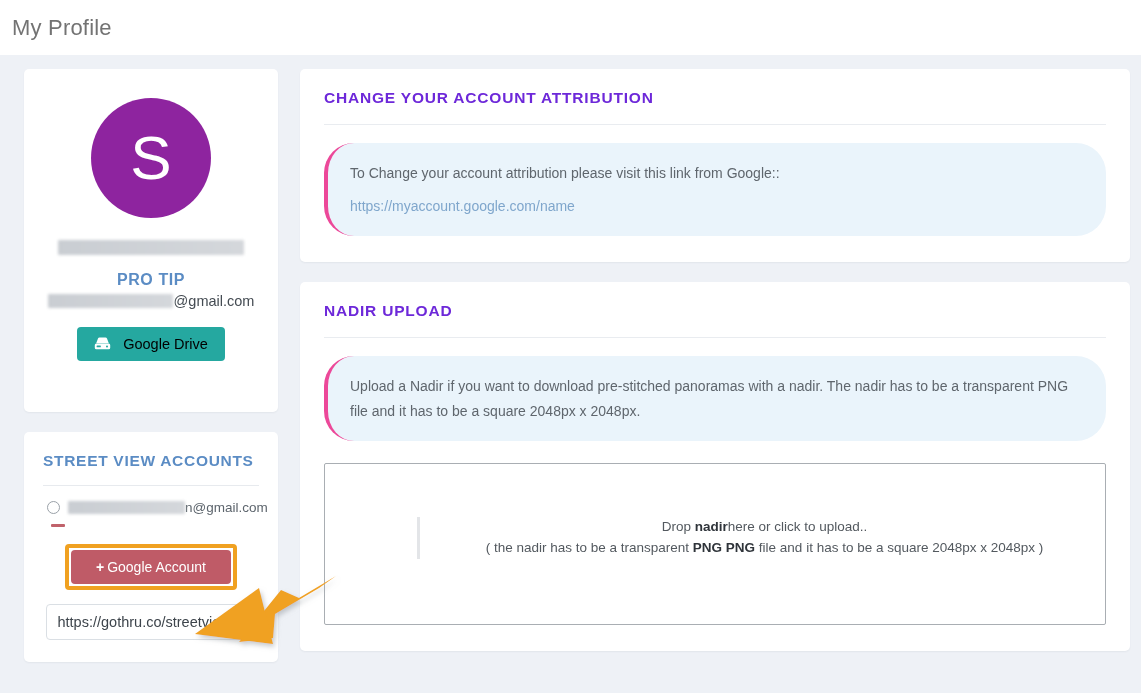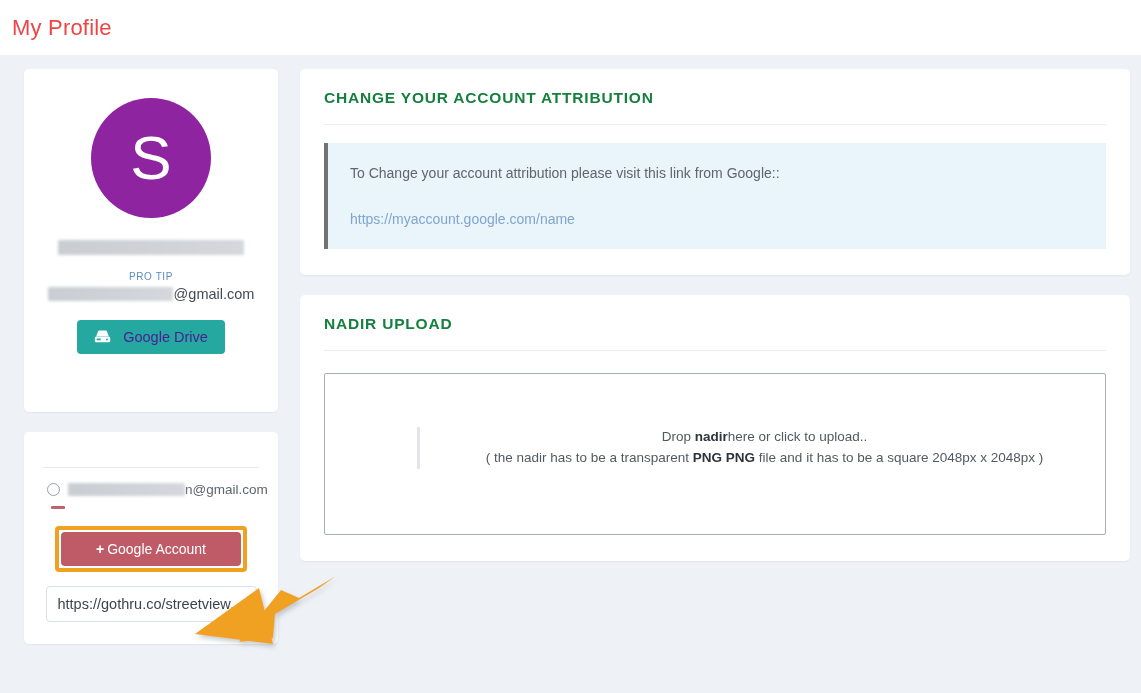--- a/index.html
+++ b/index.html
@@ -14,21 +14,21 @@
   
   .page-header {
     height: 55px;
     background: #ffffff;
     display: flex;
     align-items: center;
     padding-left: 12px;
   }
   .page-title {
     font-size: 22px;
-    color: #ef4444;
+    color: #737373;
     font-weight: 400;
     letter-spacing: .2px;
   }
 
   
   .content {
     display: flex;
     align-items: flex-start;
     padding: 14px 11px 0 24px;
     gap: 22px;
@@ -71,41 +71,41 @@
   .user-name {
     margin-top: 22px;
     height: 17px;
     position: relative;
     display: flex;
     justify-content: center;
   }
   .user-name .redact { width: 186px; height: 15px; }
   .pro-tip {
     margin-top: 14px;
-    font-size: 10px;
-    font-weight: normal;
+    font-size: 16px;
+    font-weight: bold;
     color: #5b8cc4;
     letter-spacing: .6px;
   }
   .email-row {
     margin-top: 4px;
     font-size: 14.5px;
     color: #444b52;
     display: flex;
     justify-content: center;
     align-items: center;
   }
   .email-row .redact { width: 125px; height: 14px; margin-right: 1px; }
   .btn-drive {
     margin-top: 18px;
     display: inline-flex;
     align-items: center;
     gap: 12px;
     background: #25a8a0;
-    color: #4c1d95;
+    color: #000000;
     border: none;
     border-radius: 4px;
     padding: 9px 17px;
     font-size: 14.5px;
     font-family: "Liberation Sans", sans-serif;
     cursor: pointer;
   }
   .btn-drive svg { display: block; }
 
   
@@ -143,21 +143,21 @@
   }
   .account-label .redact { width: 117px; height: 13px; }
   .minus-mark {
     width: 14px; height: 3px;
     background: #c0626b;
     border-radius: 1px;
     margin: 9px 0 0 8px;
   }
   .btn-google-account-wrap {
     margin: 17px auto 0;
-    width: 192px;
+    width: 172px;
     border: 4px solid #f0a121;
     border-radius: 4px;
     background: #ffffff;
     padding: 2px;
   }
   .btn-google-account {
     display: block;
     width: 100%;
     background: #bf5b67;
     color: #ffffff;
@@ -192,41 +192,42 @@
     height: 105px;
     pointer-events: none;
     z-index: 50;
   }
 
   
   .panel { padding: 20px 24px 26px; margin-bottom: 20px; }
   .panel-head {
     font-size: 15.5px;
     font-weight: bold;
-    color: #15803d;
+    color: #6d28d9;
     letter-spacing: .8px;
   }
   .panel-rule {
     border: none;
     border-top: 1px solid #e9ecf0;
     margin: 17px 0 18px;
   }
   .alert {
     padding: 18px 22px;
     font-size: 14px;
     line-height: 1.75;
     color: #5f666d;
   }
   .alert-info {
     background: #eaf4fb;
-    border-left: 4px solid #737373;
+    border-left: 4px solid #ec4899;
+    border-radius: 30px;
   }
   .alert-info .alert-link {
     display: block;
-    margin-top: 21px;
+    margin-top: 8px;
     color: #7fa6cc;
     text-decoration: none;
   }
   .alert-warn {
     background: #fcf8e7;
     border-left: 4px solid #e9cd7f;
     margin-top: 20px;
     padding: 15px 22px;
   }
 
@@ -285,20 +286,21 @@
             <rect x="0.8" y="6.6" width="15.4" height="5.6" rx="1.5" fill="#ffffff"></rect>
             <rect x="2.6" y="8.6" width="4.2" height="1.7" rx=".5" fill="#25a8a0"></rect>
             <circle cx="13" cy="9.4" r="1" fill="#25a8a0"></circle>
           </svg>
         </span>
         <span>Google Drive</span>
       </button>
     </div>
 
     <div class="card sv-card">
+      <div class="card-head">STREET VIEW ACCOUNTS</div>
       <hr class="card-rule">
 
       <div class="account-row">
         <span class="radio"></span>
         <span class="account-label">
           <span class="redact"></span>
             <span>n@gmail.com</span>
         </span>
       </div>
       <div class="minus-mark"></div>
@@ -337,20 +339,23 @@
         <div>To Change your account attribution please visit this link from Google::</div>
         <a class="alert-link" href="#">https://myaccount.google.com/name</a>
       </div>
 
     </div>
 
     <div class="card panel">
       <div class="panel-head">NADIR UPLOAD</div>
       <hr class="panel-rule">
 
+      <div class="alert alert-info">
+        <div>Upload a Nadir if you want to download pre-stitched panoramas with a nadir. The nadir has to be a transparent PNG file and it has to be a square 2048px x 2048px.</div>
+      </div>
 
       <div class="dropzone">
         <div class="dropzone-inner">
           <div>
             <span>Drop </span><b>nadir</b><span>here or click to upload..</span>
           </div>
           <div>
             <span>( the nadir has to be a transparent </span><b>PNG PNG</b><span> file and it has to be a square 2048px x 2048px )</span>
           </div>
         </div>

